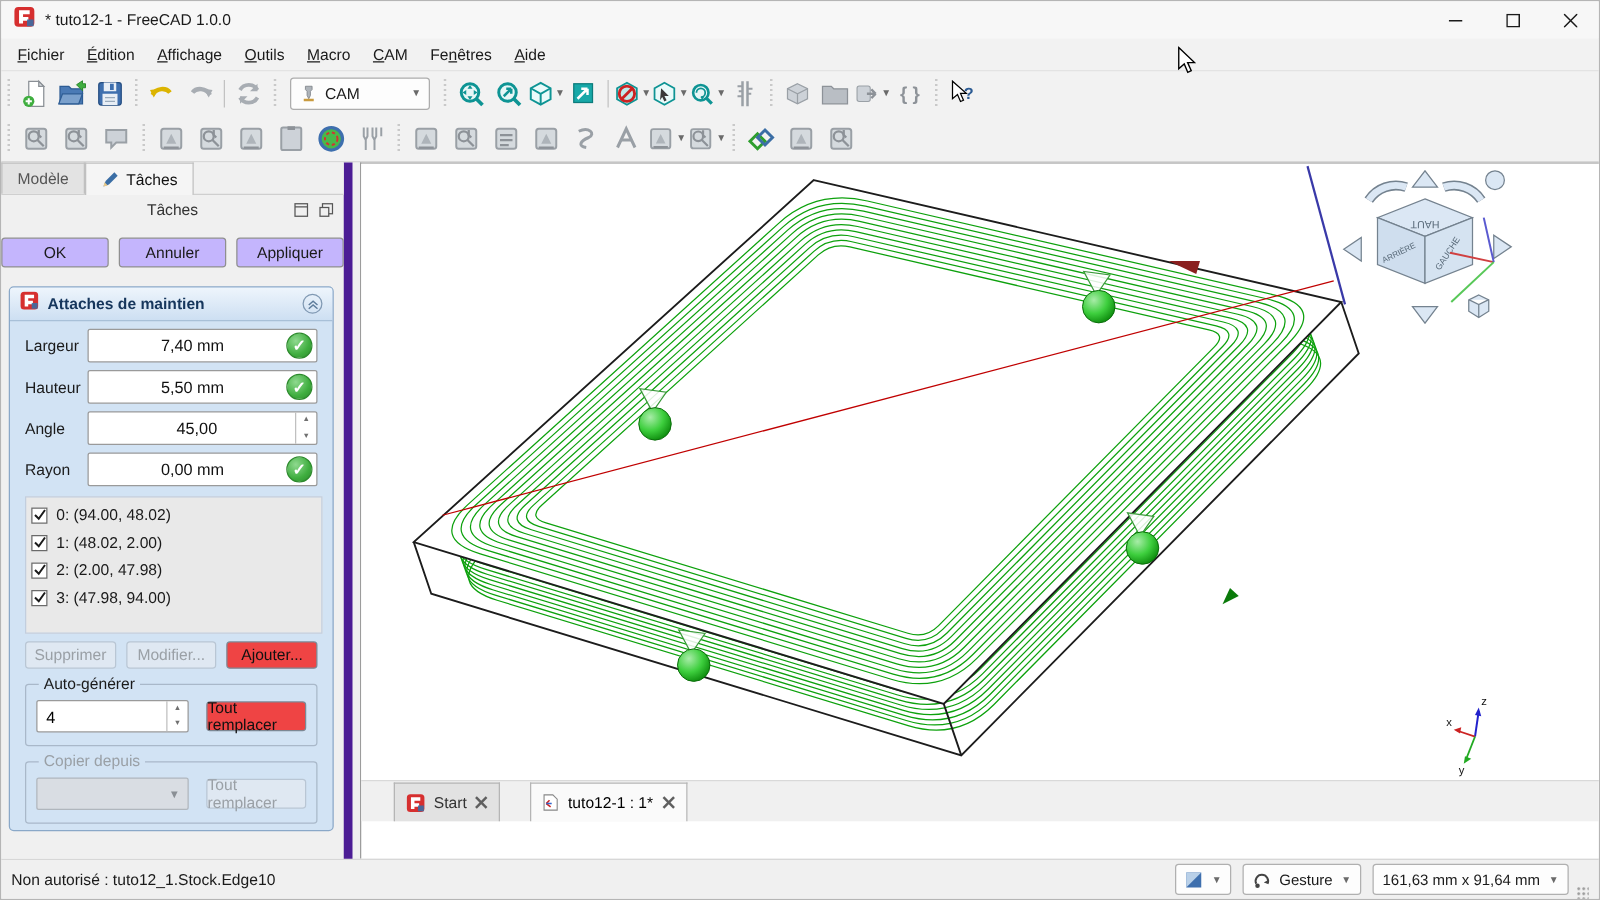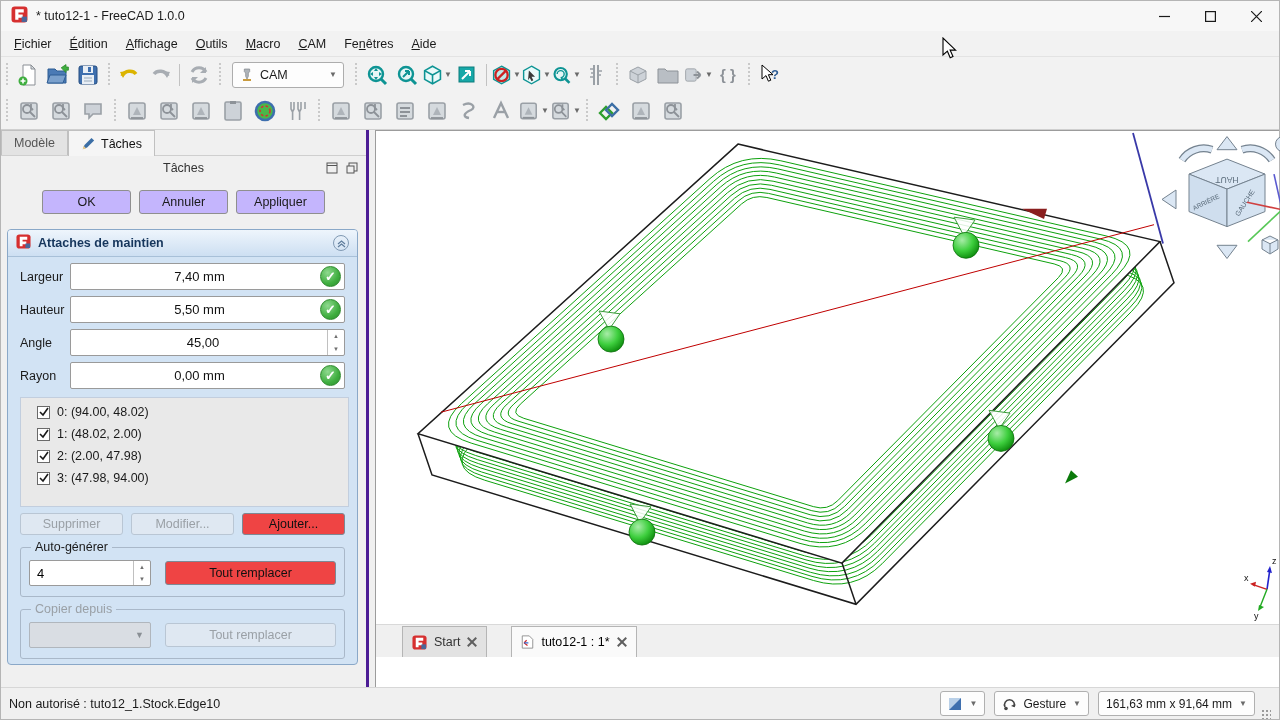--- a/index.html
+++ b/index.html
@@ -25,21 +25,21 @@
   .tbtn { width:30px; height:30px; display:flex; align-items:center; justify-content:center; border-radius:3px; position:relative; }
   .tb2 .tbtn { width:32px; height:32px; }
   .grip { width:8px; height:24px; margin:0 2px; background:repeating-linear-gradient(to bottom,#c9c9c9 0 2px, transparent 2px 4px); background-size:2px 100%; background-repeat:no-repeat; background-position:3px 0; }
   .vsep { width:1px; height:22px; background:#c2c2c2; margin:0 4px; }
   .dd { font-size:8px; color:#6a6a6a; margin-left:1px; }
   .wbcombo { height:26px; background:#fdfdfd; border:1px solid #adadad; border-radius:3px; display:flex; align-items:center; padding:0 6px; margin:0 6px; width:112px; }
   .wbcombo .lbl { font-size:12.5px; color:#1a1a1a; flex:1; margin-left:5px; }
 
   
   .main { flex:1; display:flex; min-height:0; }
-  .sidebar { width:368px; background:#f0f0f0; border-right:3px solid #4c1d95; position:relative; }
+  .sidebar { width:281px; background:#f0f0f0; border-right:7px solid #4c1d95; position:relative; }
   .splitter { width:6px; background:#f0f0f0; }
   .viewarea { flex:1; display:flex; flex-direction:column; border-left:1px solid #9c9c9c; border-top:1px solid #9c9c9c; background:#fff; min-width:0; }
   .view3d { height:493px; position:relative; background:#fff; }
   .mdibar { height:33px; background:#f0f0f0; border-top:1px solid #d9d9d9; display:flex; align-items:flex-end; padding-left:2px; }
   .mditab { height:31px; display:flex; align-items:center; gap:7px; padding:0 9px; border:1px solid #b5b5b5; border-bottom:none; background:#e2e2e2; font-size:12.5px; color:#333;margin-left:24px; }
   .mditab.active { background:#fafafa; color:#000; }
   .closex { width:10px; height:10px; position:relative; }
   .closex:before,.closex:after { content:""; position:absolute; left:-1px; top:4px; width:12px; height:2px; background:#5f5f5f; }
   .closex:before { transform:rotate(45deg); } .closex:after { transform:rotate(-45deg); }
 
@@ -56,25 +56,25 @@
   .taskhdr { height:27px; background:linear-gradient(#eef5fc,#cddff2); border-bottom:1px solid #a8c0d8; display:flex; align-items:center; padding:0 8px; gap:7px; }
   .taskhdr .htxt { font-size:12.5px; font-weight:bold; color:#16365c; flex:1; }
   .chev { width:16px; height:16px; border:1px solid #8099b3; border-radius:50%; color:#5f7democ; display:flex; align-items:center; justify-content:center; }
   .frow { display:flex; align-items:center; margin:6px 12px 0 12px; }
   .frow .flabel { width:50px; font-size:12.5px; color:#1a1a1a; }
   .field { flex:1; height:27px; background:#fff; border:1px solid #9a9a9a; border-radius:2px; display:flex; align-items:center; padding-left:8px; position:relative; }
   .field .fval { font-size:13px; color:#111; flex:1;text-align:center; }
   .okball { width:21px; height:21px; border-radius:50%; background:radial-gradient(circle at 35% 30%, #8fd98f, #3fae3f 60%, #2d8a2d); border:1px solid #2d8a2d; color:#fff; font-size:13px; font-weight:bold; display:flex; align-items:center; justify-content:center; margin-right:3px; }
   .spin { width:17px; align-self:stretch; border-left:1px solid #c0c0c0; display:flex; flex-direction:column; }
   .spin div { flex:1; display:flex; align-items:center; justify-content:center; font-size:6px; color:#707070; }
-  .listbox { margin:8px 8px 0 12px; height:110px; background:#e9e9e9; border:1px solid #c2cede; padding:3px 16px; }
+  .listbox { margin:8px 8px 0 12px; height:110px; background:#e9e9e9; border:1px solid #c2cede; padding:3px 4px; }
   .litem { display:flex; align-items:center; gap:7px; height:22px; font-size:12.5px; color:#1a1a1a; }
   .cbx { width:13px; height:13px; background:#fff; border:1px solid #6a6a6a; display:flex; align-items:center; justify-content:center; }
   .lbtns { display:flex; gap:8px; margin:6px 12px 0 12px; }
-  .lbtn { flex:1; height:22px; border-radius:3px; font-size:12.5px; display:flex; align-items:center; justify-content:center;text-align:right; }
+  .lbtn { flex:1; height:22px; border-radius:3px; font-size:12.5px; display:flex; align-items:center; justify-content:center; }
   .lbtn.en { background:#ef4444; border:1px solid #7d8894; color:#111; }
   .lbtn.dis { background:#dfe8f2; border:1px solid #b9c6d4; color:#9aa0a6; }
   .grp { margin:12px 12px 0 12px; border:1px solid #a9b8c9; border-radius:3px; position:relative; padding:12px 8px 10px 8px; display:flex; gap:14px; align-items:center; }
   .grp .legend { position:absolute; top:-8px; left:10px; background:#d2e3f4; padding:0 4px; font-size:12.5px; color:#1a1a1a; }
   .grp .legend.dis { color:#9aa0a6; }
   .spinfield { width:122px; height:26px; background:#fff; border:1px solid #9a9a9a; border-radius:2px; display:flex; align-items:center; padding-left:7px; }
   .spinfield .fval { flex:1; font-size:13px; }
   .combodis { width:122px; height:26px; background:#d9dde3; border:1px solid #b0b6bd; border-radius:2px; display:flex; align-items:center; justify-content:flex-end; padding-right:6px; color:#8a8f95; font-size:9px; }
   .grpbtn { flex:1; height:24px; border-radius:3px; font-size:12.5px; display:flex; align-items:center; justify-content:center; }
 

